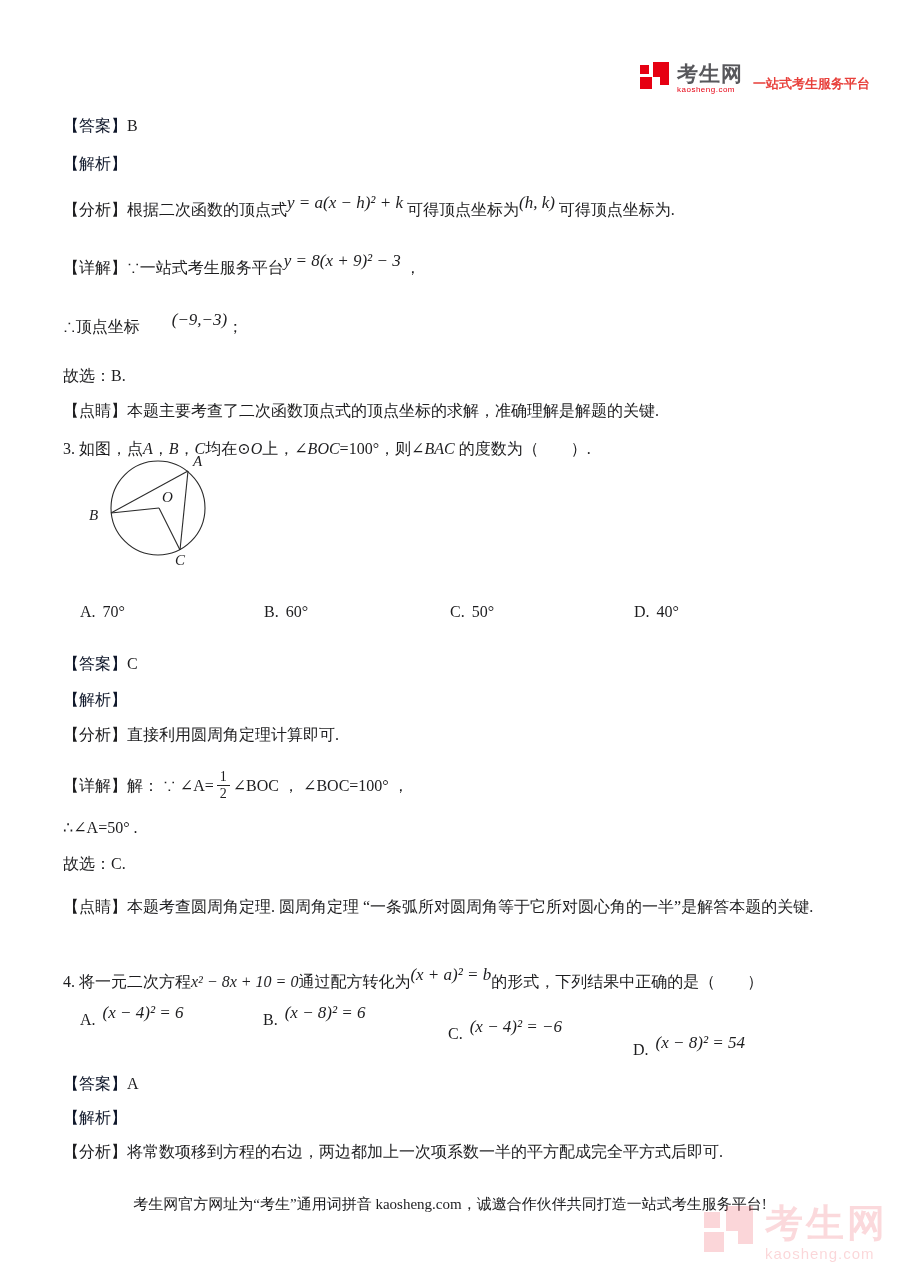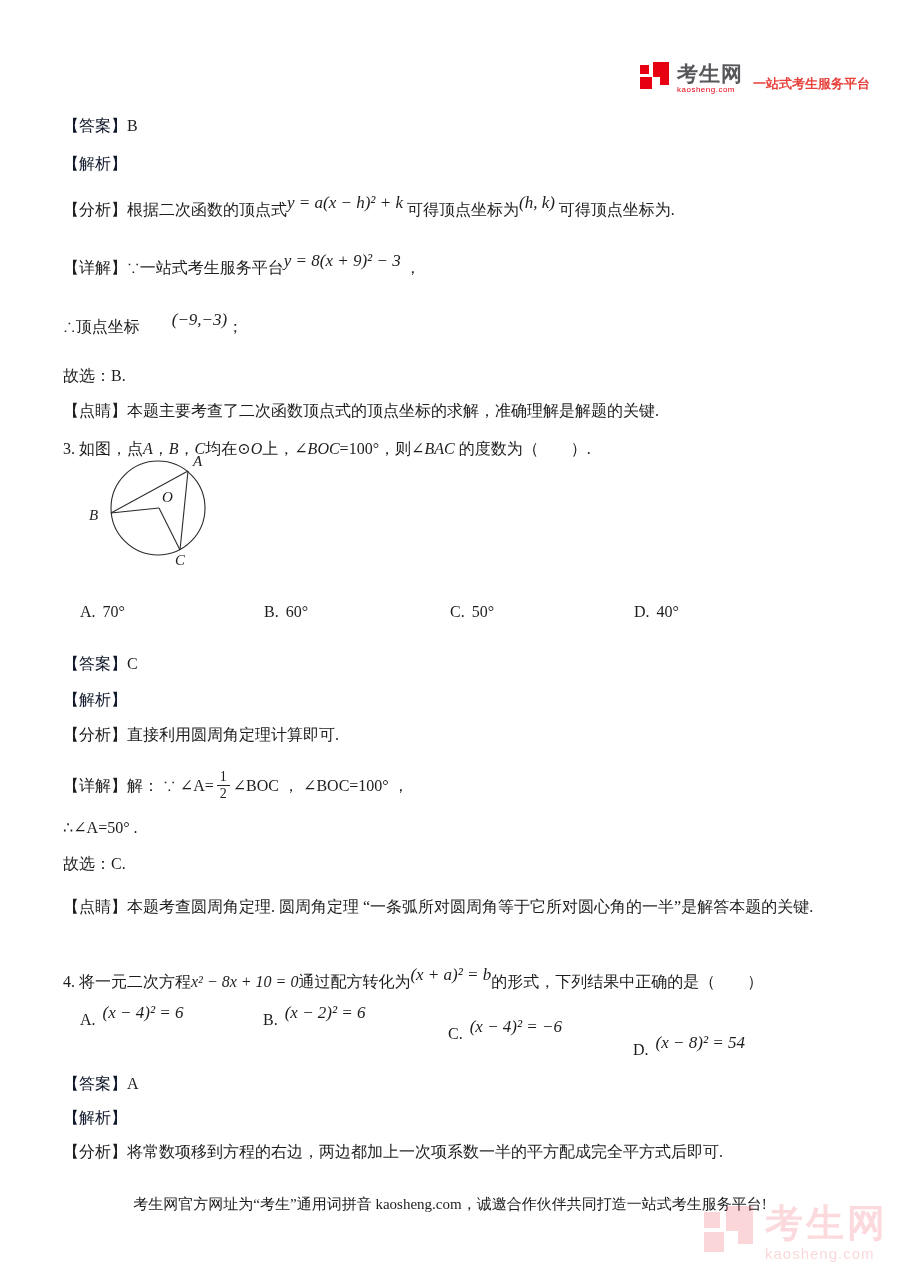--- a/index.html
+++ b/index.html
@@ -101,21 +101,21 @@
   <span>【详解】解： ∵ </span><span>∠A=</span><span class="frac"><span class="num">1</span><span class="den">2</span></span><span>∠BOC</span><span> ， </span><span>∠BOC=100°</span><span> ，</span>
 </p>
 
 <p class="line" style="top:802px">∴∠A=50° .</p>
 <p class="line" style="top:838px">故选：C.</p>
 <p class="line wrap" style="top:872px">【点睛】本题考查圆周角定理. 圆周角定理 “一条弧所对圆周角等于它所对圆心角的一半”是解答本题的关键.</p>
 
 <p class="line" style="top:956px"><span>4. 将一元二次方程</span><span class="mi">x² − 8x + 10 = 0</span><span>通过配方转化为</span><span class="mi up">(x + a)² = b</span><span>的形式，下列结果中正确的是（　　）</span></p>
 
 <span class="opt" style="left:80px;top:1010px"><span>A.</span><span class="fval">(x − 4)² = 6</span></span>
-<span class="opt" style="left:263px;top:1010px"><span>B.</span><span class="fval">(x − 2)² = 6</span></span>
+<span class="opt" style="left:263px;top:1010px"><span>B.</span><span class="fval">(x − 8)² = 6</span></span>
 <span class="opt" style="left:448px;top:1024px"><span>C.</span><span class="fval">(x − 4)² = −6</span></span>
 <span class="opt" style="left:633px;top:1040px"><span>D.</span><span class="fval">(x − 8)² = 54</span></span>
 
 <p class="line" style="top:1058px"><span class="blue">【答案】</span><span>A</span></p>
 <p class="line" style="top:1092px"><span class="blue">【解析】</span></p>
 <p class="line" style="top:1126px">【分析】将常数项移到方程的右边，两边都加上一次项系数一半的平方配成完全平方式后即可.</p>
 
 <p class="footer">考生网官方网址为“考生”通用词拼音 kaosheng.com，诚邀合作伙伴共同打造一站式考生服务平台!</p>
 
 <div class="wm">

